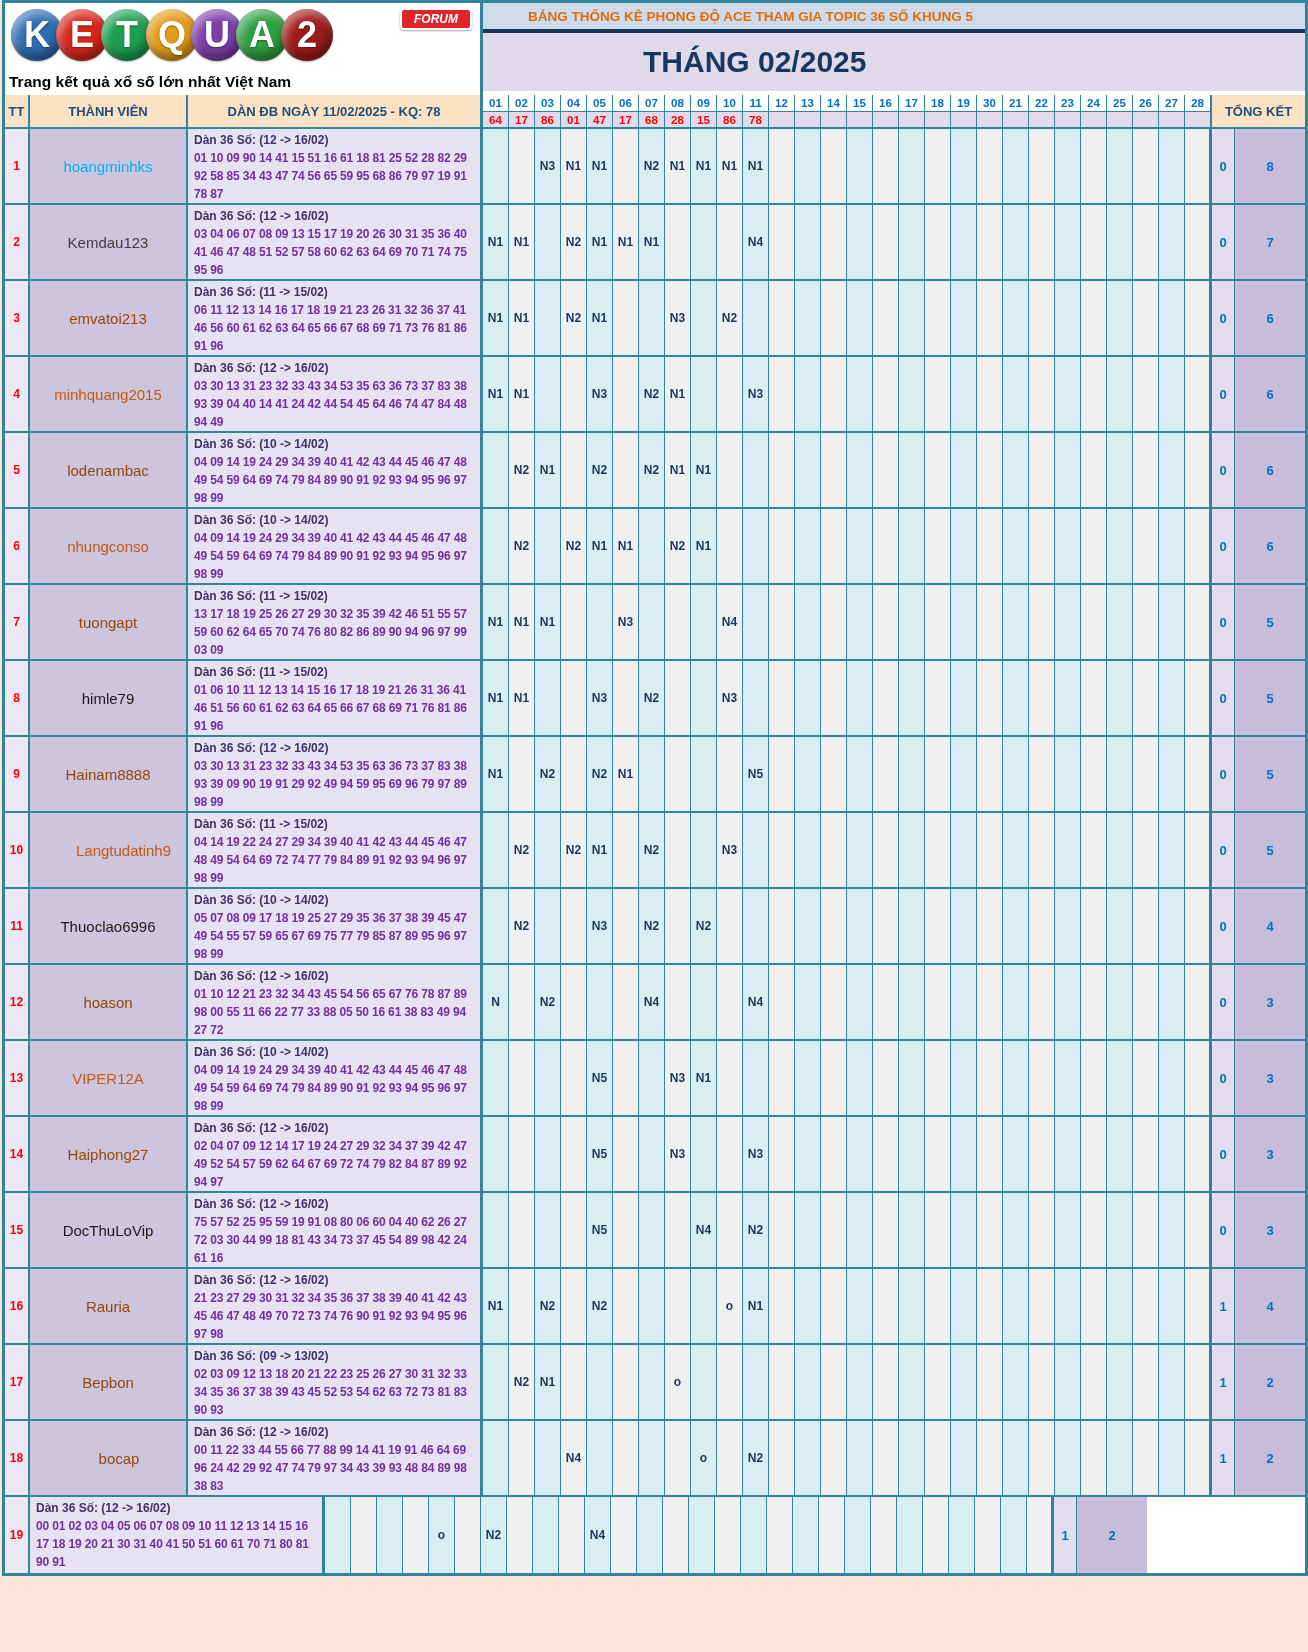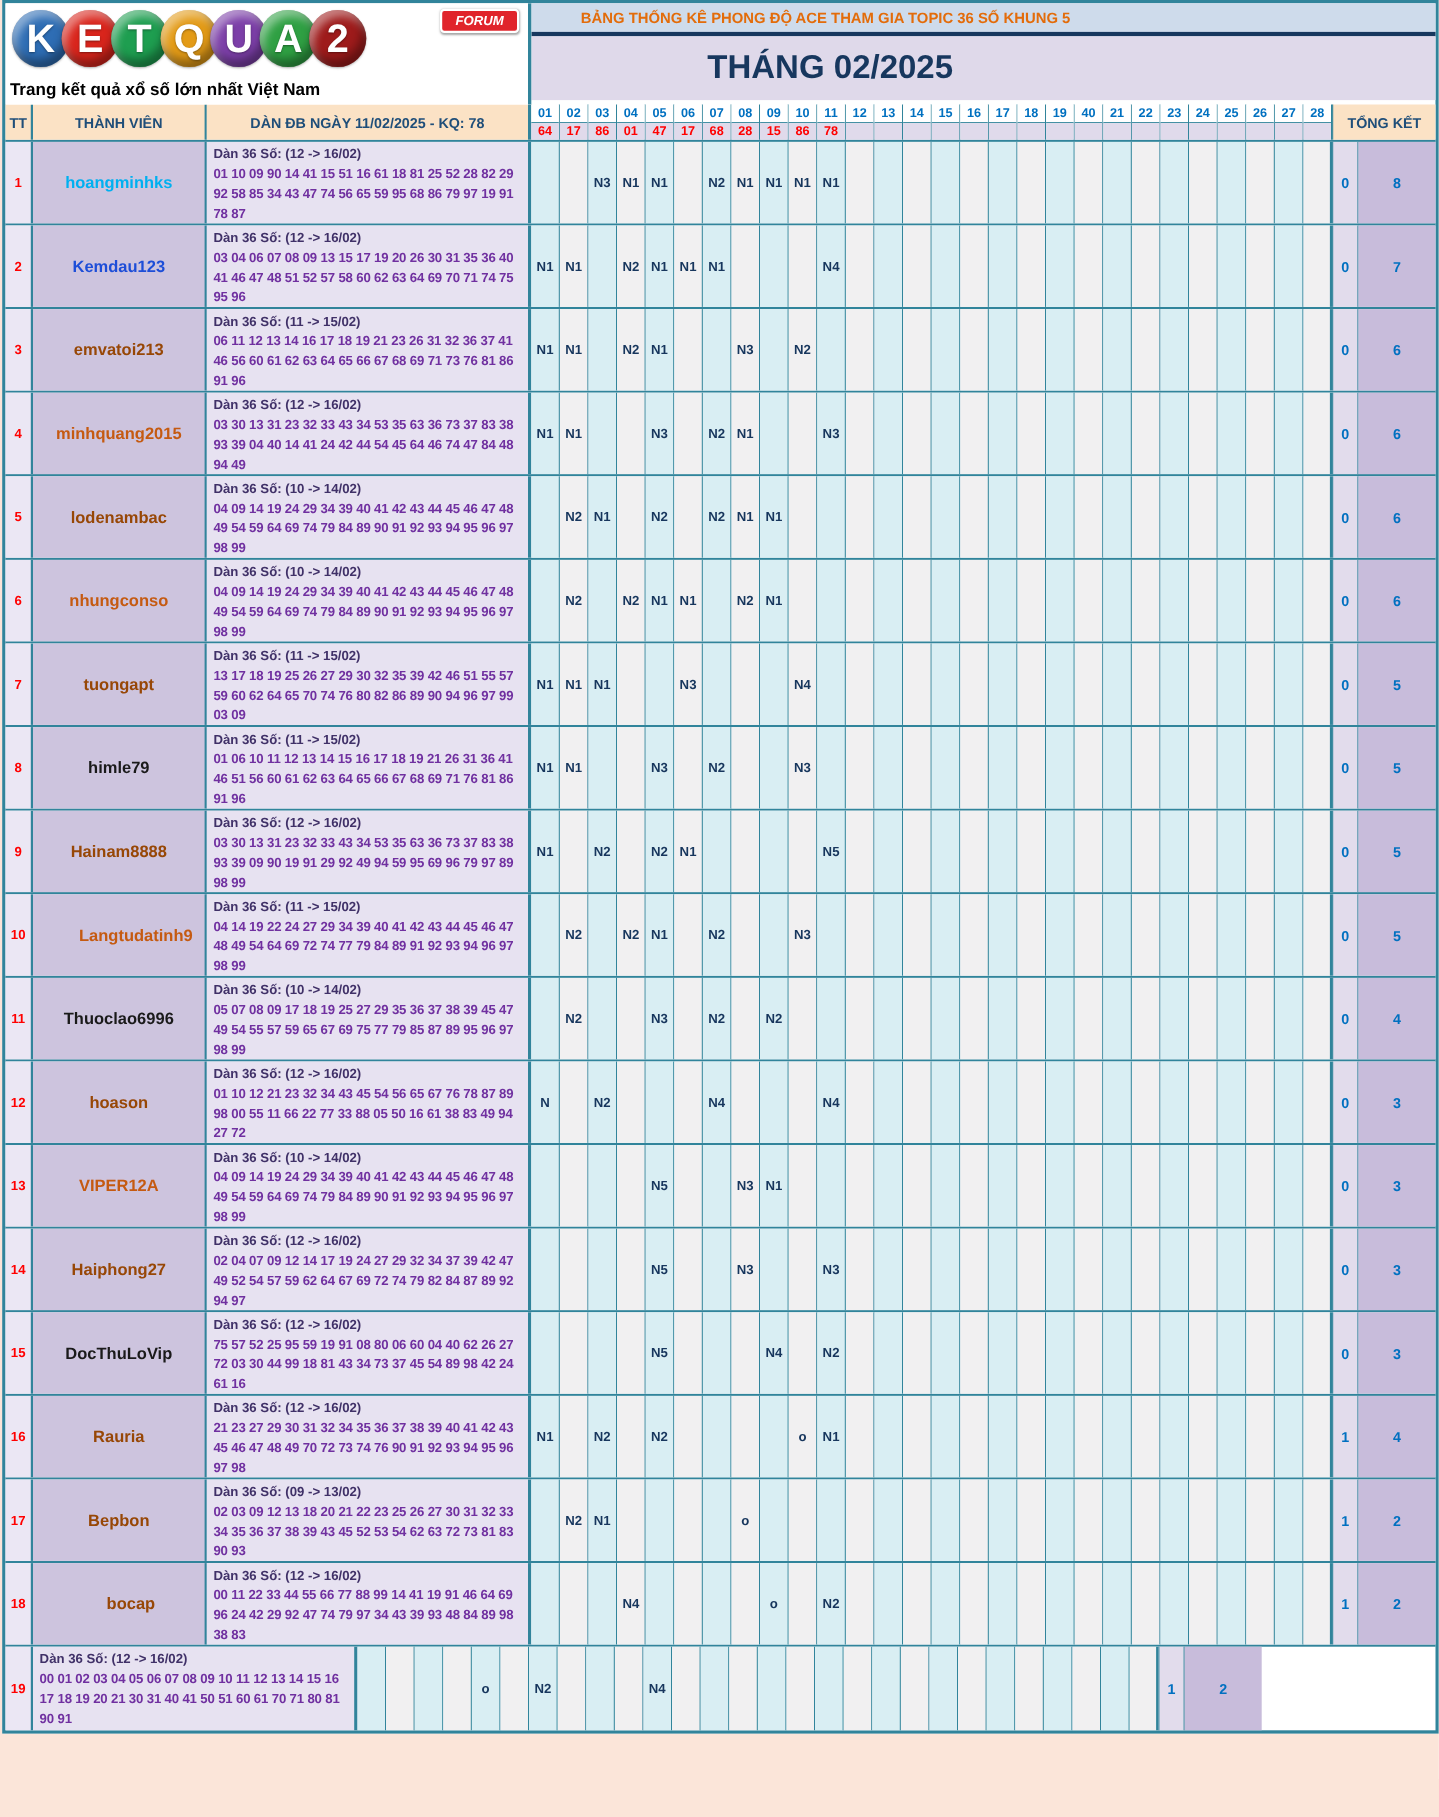--- a/index.html
+++ b/index.html
@@ -74,21 +74,21 @@
   
   .trow{display:flex; height:76px; border-bottom:2px solid var(--teal);}
   .trow:last-child{border-bottom:none;}
   .c-tt{
     flex:none; width:var(--w-tt); background:var(--tt-bg); color:var(--red);
     font-weight:bold; font-size:12px; display:flex; align-items:center; justify-content:center;
     border-right:2px solid var(--teal);
   }
   .c-member{
     flex:none; width:var(--w-member); background:var(--member-bg);
-    font-weight:bold; font-size:15px; display:flex; align-items:center; justify-content:center;
+    font-weight:normal; font-size:15px; display:flex; align-items:center; justify-content:center;
     border-right:2px solid var(--teal); text-align:center;
   }
   .c-dan{
     flex:none; width:var(--w-dan); background:var(--dan-bg); border-right:3px solid var(--teal);
     padding:2px 4px 0 6px; overflow:hidden;
   }
   .dan-label{color:#403168; font-weight:bold; font-size:12px; line-height:18px;}
   .dan-nums{color:#7030A0; font-weight:bold; font-size:12px; line-height:18px; letter-spacing:-0.15px;}
   .c-day{
     flex:none; width:var(--w-day); border-right:1px solid var(--teal);
@@ -212,21 +212,21 @@
       </div>
       <div class="day-col">
         <div class="dh-top">18</div>
         <div class="dh-bot"></div>
       </div>
       <div class="day-col">
         <div class="dh-top">19</div>
         <div class="dh-bot"></div>
       </div>
       <div class="day-col">
-        <div class="dh-top">40</div>
+        <div class="dh-top">30</div>
         <div class="dh-bot"></div>
       </div>
       <div class="day-col">
         <div class="dh-top">21</div>
         <div class="dh-bot"></div>
       </div>
       <div class="day-col">
         <div class="dh-top">22</div>
         <div class="dh-bot"></div>
       </div>
@@ -291,21 +291,21 @@
         <div class="c-day altB"></div>
         <div class="c-day altA"></div>
         <div class="c-day altB"></div>
         <div class="c-day altA"></div>
         <div class="c-day altB last"></div>
         <div class="c-tk1">0</div>
         <div class="c-tk2">8</div>
       </div>
       <div class="trow">
         <div class="c-tt">2</div>
-        <div class="c-member" style="color: #1d4ed8;">Kemdau123</div>
+        <div class="c-member" style="color: #404040;">Kemdau123</div>
         <div class="c-dan">
           <div class="dan-label">Dàn 36 Số: (12 -&gt; 16/02)</div>
           <div class="dan-nums">03 04 06 07 08 09 13 15 17 19 20 26 30 31 35 36 40 41 46 47 48 51 52 57 58 60 62 63 64 69 70 71 74 75 95 96</div>
         </div>
         <div class="c-day altA">N1</div>
         <div class="c-day altB">N1</div>
         <div class="c-day altA"></div>
         <div class="c-day altB">N2</div>
         <div class="c-day altA">N1</div>
         <div class="c-day altB">N1</div>

